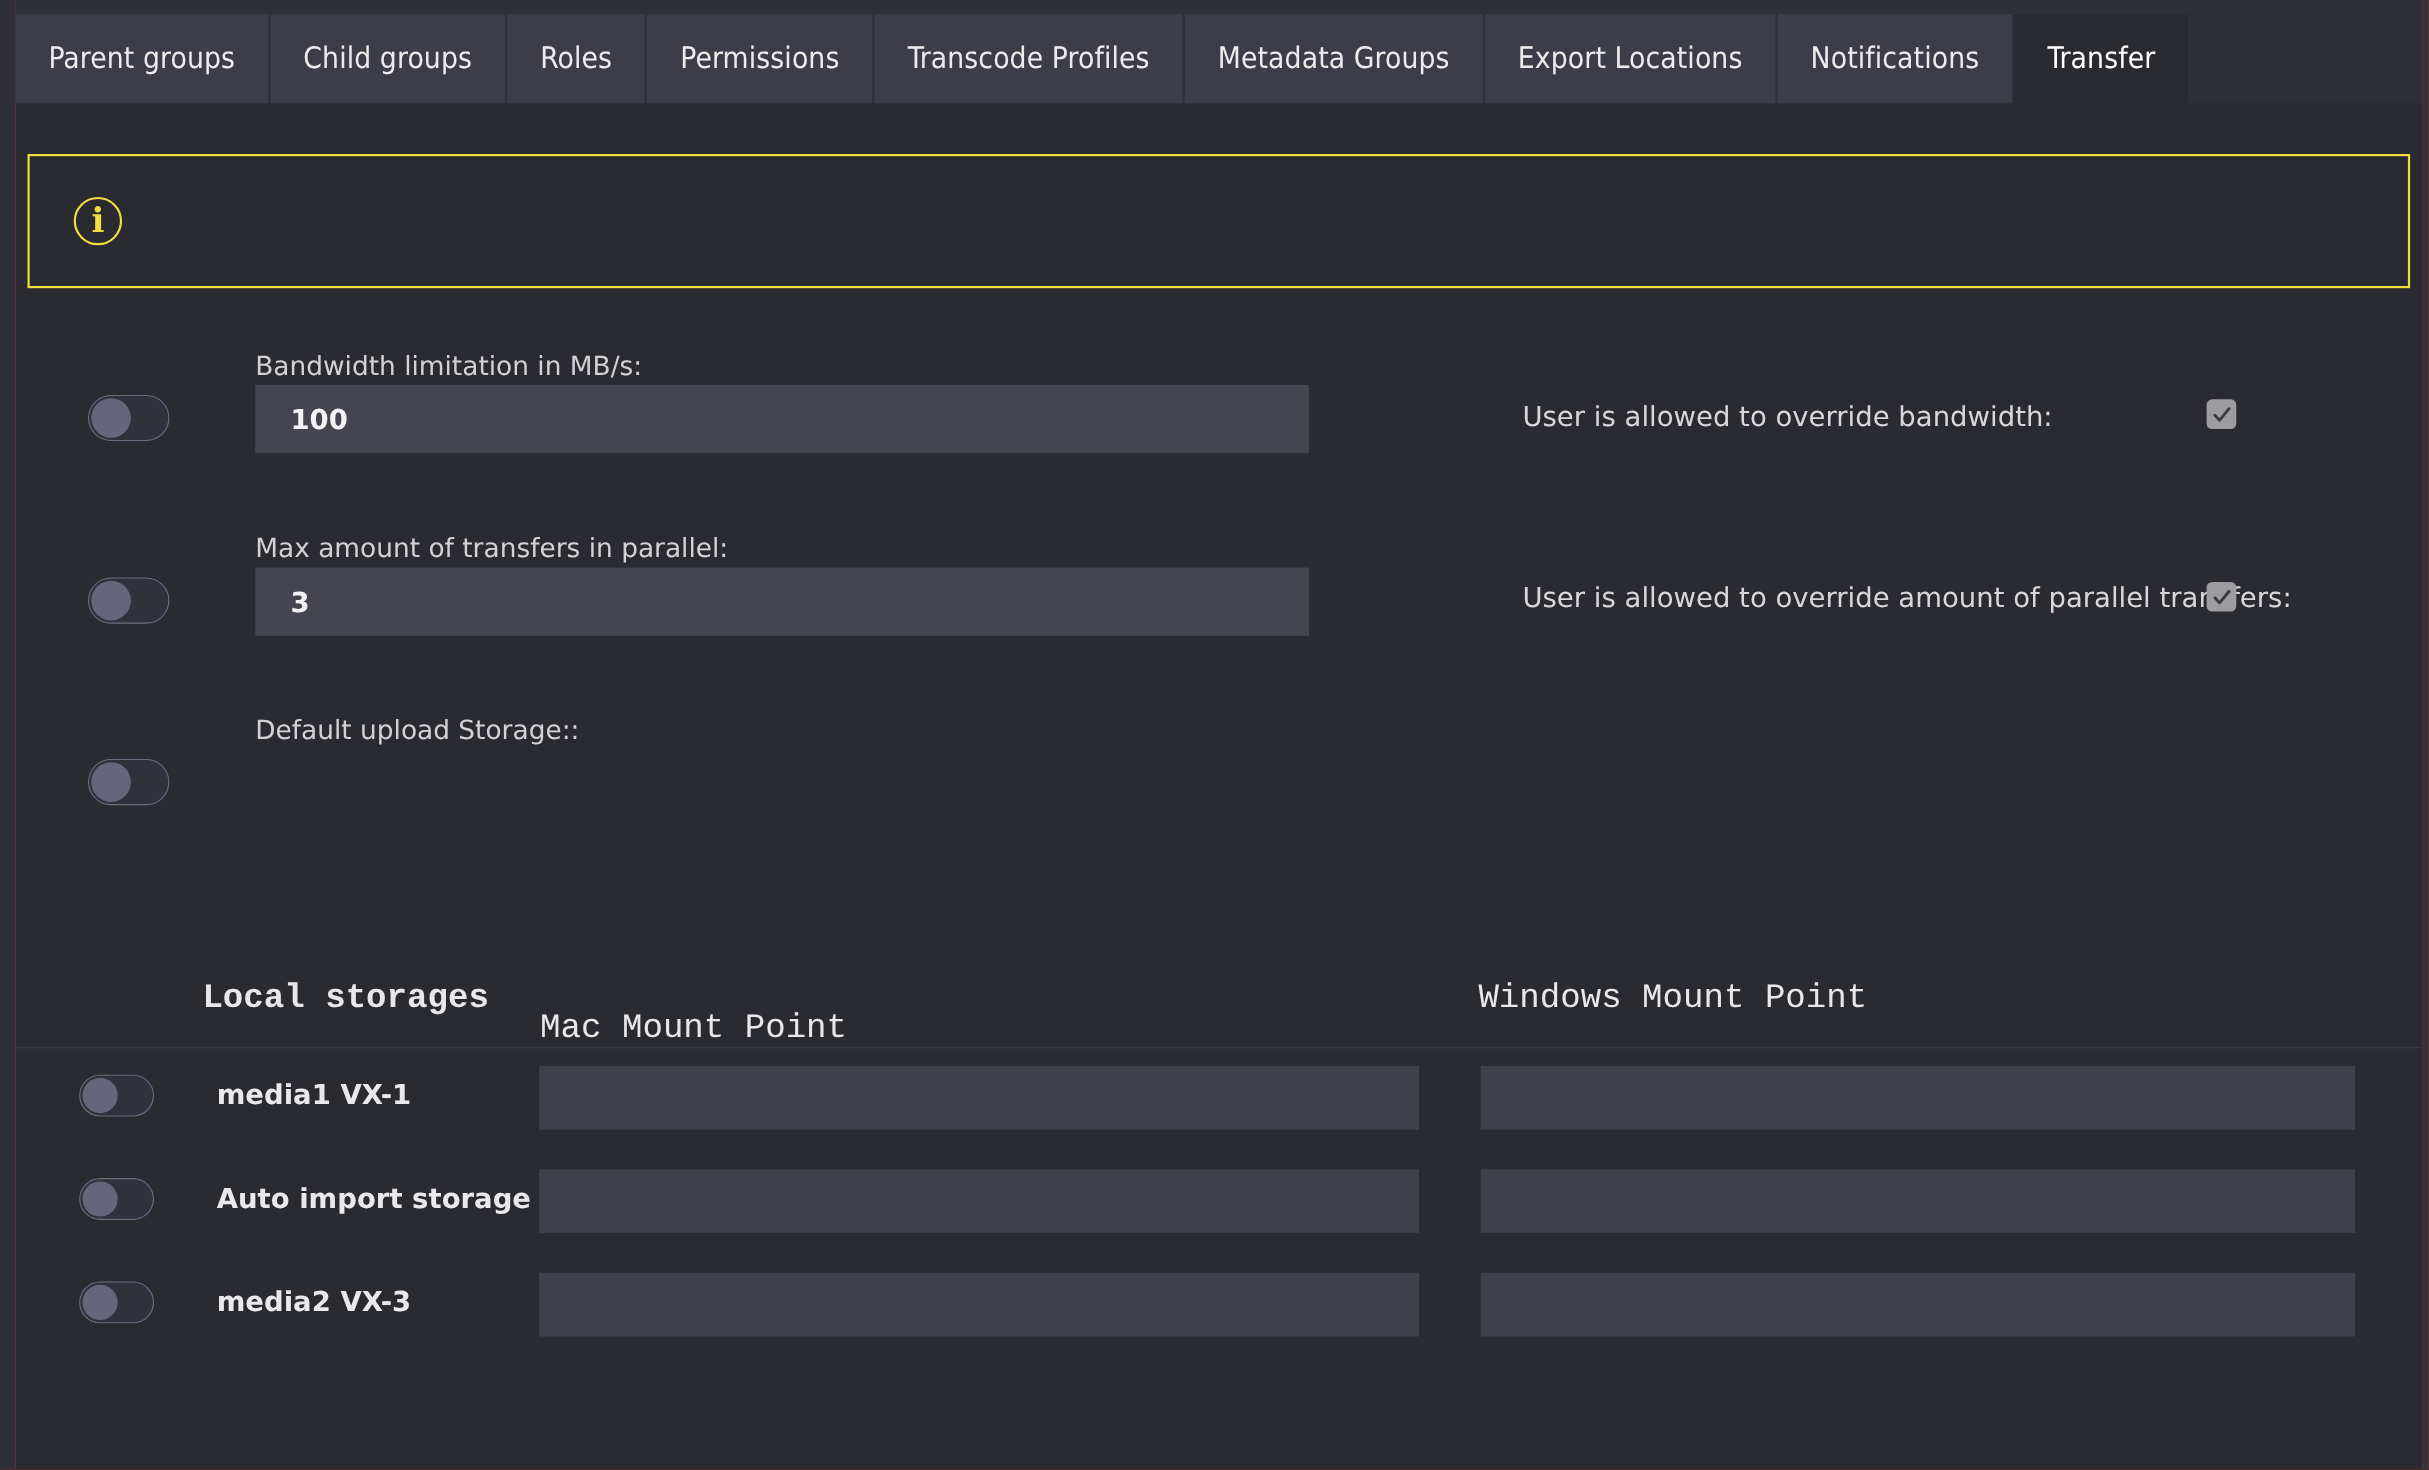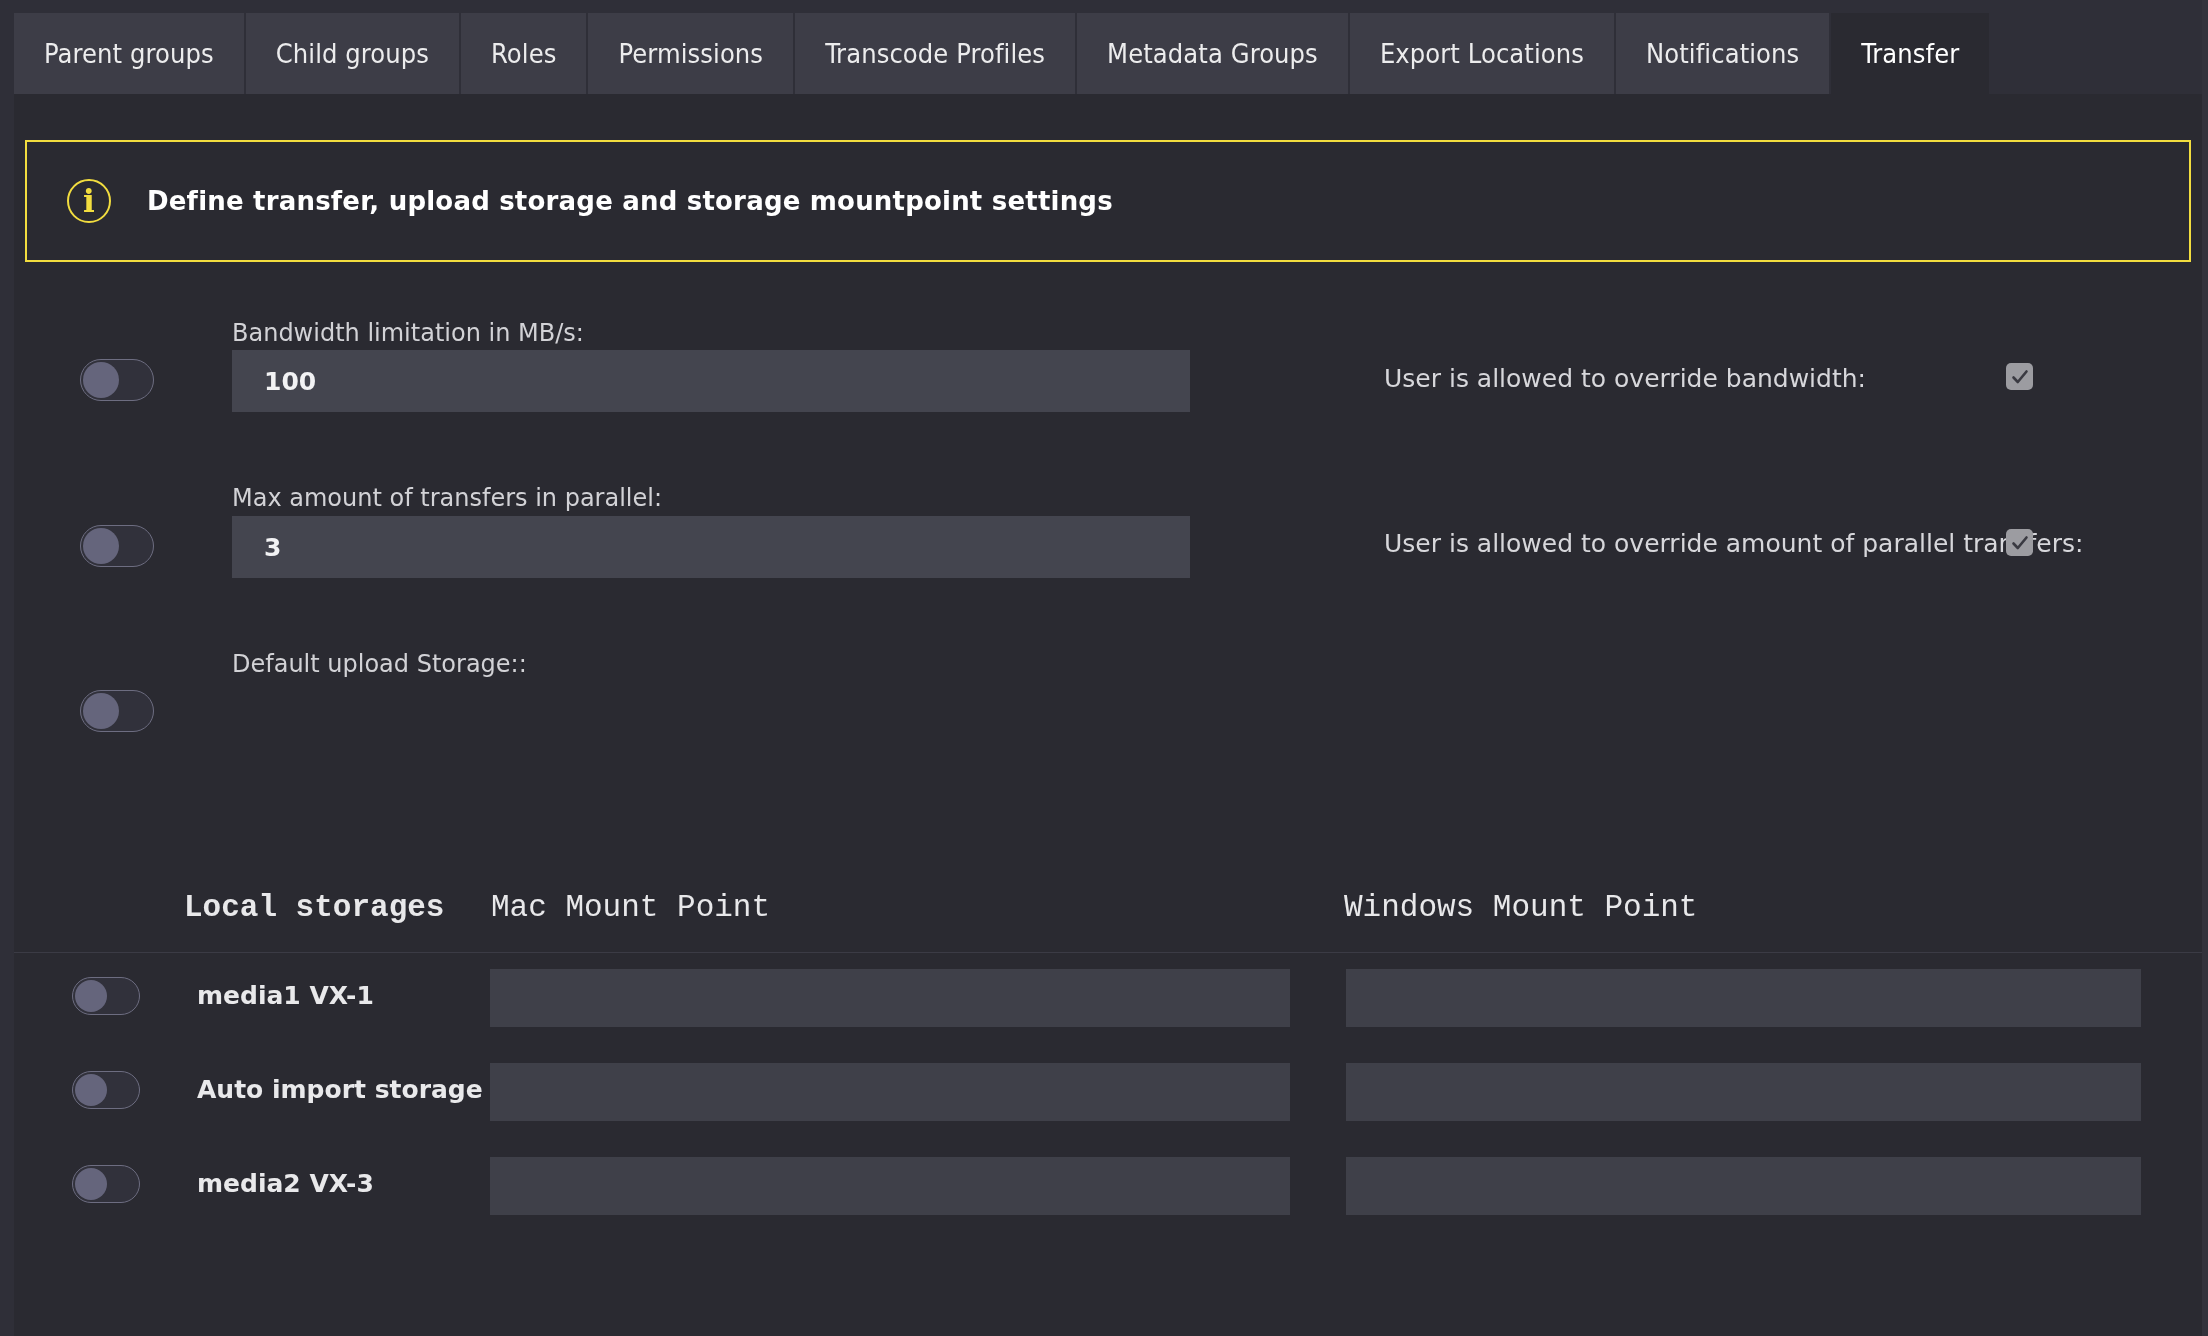--- a/index.html
+++ b/index.html
@@ -207,21 +207,21 @@
   }
   .th {
     position: absolute;
     top: 0;
     color: #e8e8ea;
     font-size: 31px;
     white-space: nowrap;
     font-family: Liberation Mono, monospace;
   }
   .th-local { left: 170px; font-weight: 700; }
-  .th-mac   { left: 477px; font-weight: 400; }
+  .th-mac   { left: 477px; font-weight: 400; margin-top: 28px; }
   .th-win   { left: 1330px; font-weight: 400; }
 
   .trow {
     position: relative;
     height: 94px;
   }
   .trow .toggle { left: 58px; top: 24px; width: 68px; height: 38px; border-radius: 19px; }
   .trow .toggle .knob { width: 32px; height: 32px; }
   .row-name {
     position: absolute;
@@ -265,21 +265,20 @@
       <div class="tab">Permissions</div>
       <div class="tab">Transcode Profiles</div>
       <div class="tab">Metadata Groups</div>
       <div class="tab">Export Locations</div>
       <div class="tab">Notifications</div>
       <div class="tab active">Transfer</div>
     </div>
 
     <div class="banner">
       <div class="banner-icon">i</div>
-      <div class="banner-text">Define transfer, upload storage and storage mountpoint settings</div>
     </div>
 
     <div>
 
       <div class="toggle r1-toggle">
         <div class="knob"></div>
       </div>
       <div class="field-label r1-label">Bandwidth limitation in MB/s:</div>
       <input class="textinput r1-input" type="text" value="100" style="">
       <div class="cb-label r1-cblabel">User is allowed to override bandwidth:</div>

